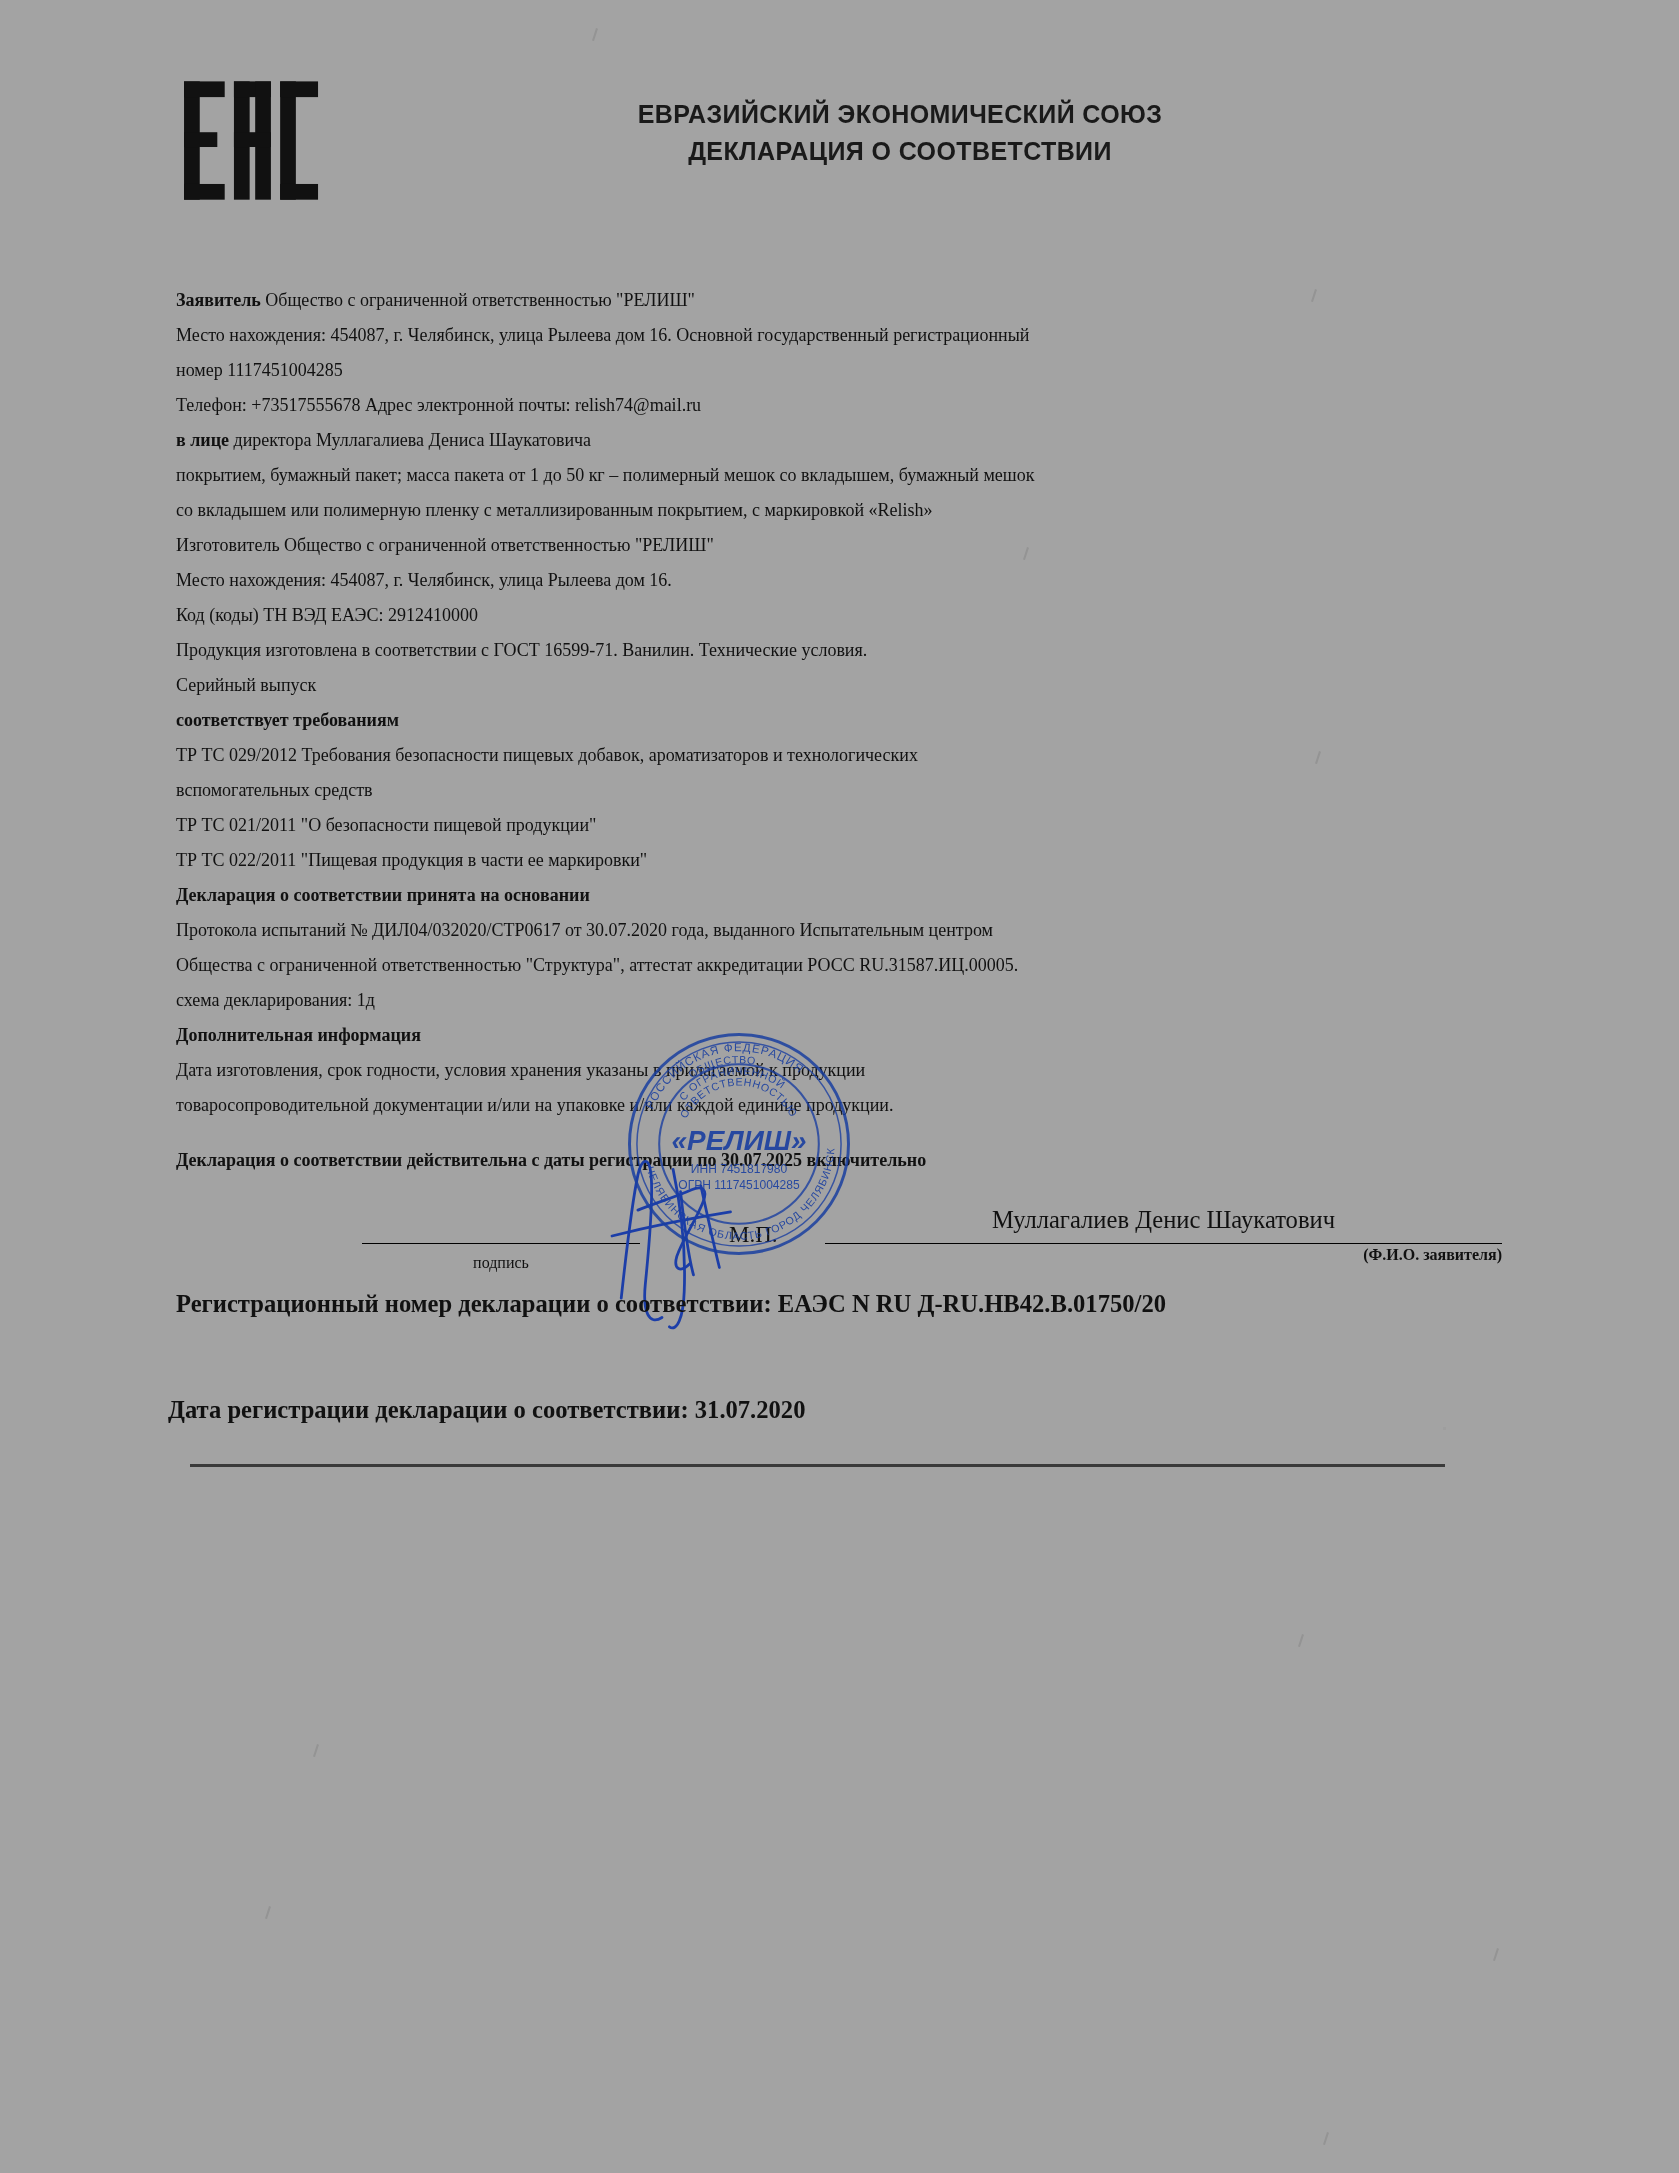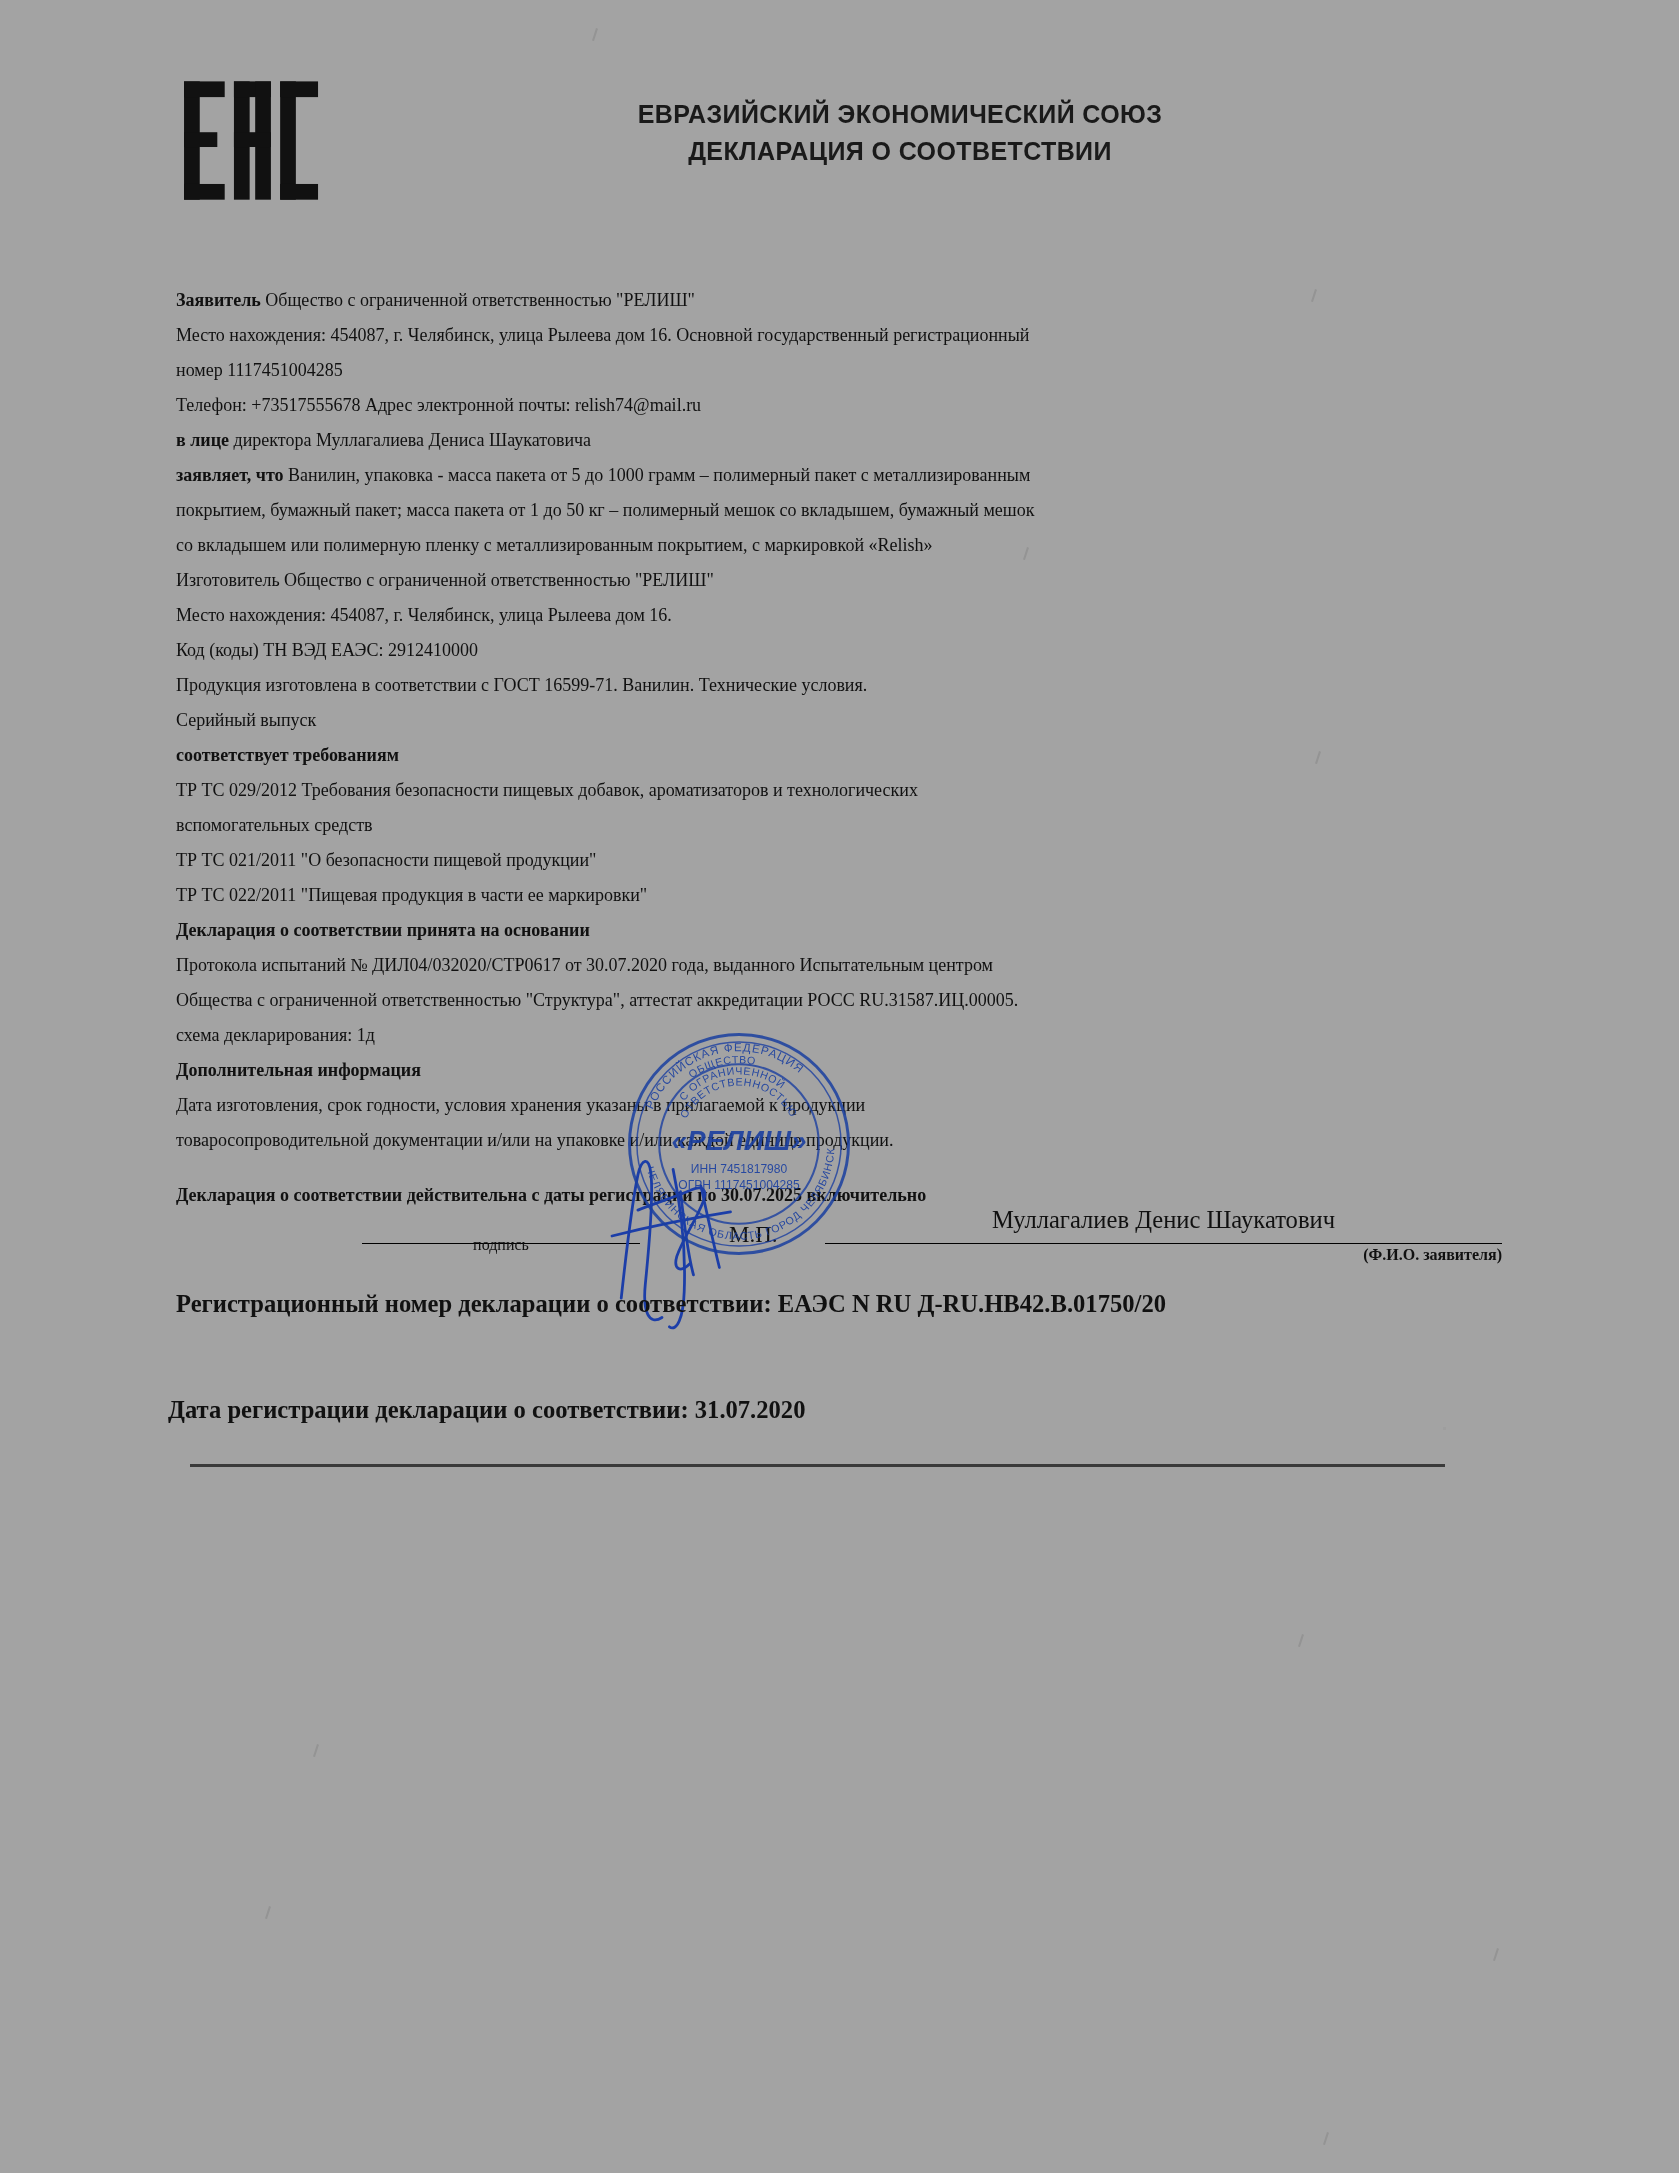--- a/index.html
+++ b/index.html
@@ -85,21 +85,21 @@
   .sig-line-left {
     position: absolute;
     left: 186px;
     top: 79px;
     width: 278px;
     border-bottom: 1.5px solid #000;
   }
   .sig-cap-left {
     position: absolute;
     left: 186px;
-    top: 72px;
+    top: 90px;
     width: 278px;
     text-align: center;
     font-size: 16px;
     color: #111;
   }
   .mp-label {
     position: absolute;
     left: 553px;
     top: 58px;
     font-size: 23px;
@@ -235,24 +235,20 @@
       <span>Общество с ограниченной ответственностью "РЕЛИШ"</span>
     </p>
     <p>Место нахождения: 454087, г. Челябинск, улица Рылеева дом 16. Основной государственный регистрационный</p>
     <p>номер 1117451004285</p>
     <p>Телефон: +73517555678 Адрес электронной почты: relish74@mail.ru</p>
     <p>
       <span class="b">в лице</span>
       <span>директора Муллагалиева Дениса Шаукатовича</span>
     </p>
 
-    <p>
-      <span class="b">заявляет, что</span>
-      <span>Ванилин, упаковка - масса пакета от 5 до 1000 грамм – полимерный пакет с металлизированным</span>
-    </p>
     <p>покрытием, бумажный пакет; масса пакета от 1 до 50 кг – полимерный мешок со вкладышем, бумажный мешок</p>
     <p>со вкладышем или полимерную пленку с металлизированным покрытием, с маркировкой «Relish»</p>
 
     <p>Изготовитель Общество с ограниченной ответственностью "РЕЛИШ"</p>
     <p>Место нахождения: 454087, г. Челябинск, улица Рылеева дом 16.</p>
 
     <p>Код (коды) ТН ВЭД ЕАЭС: 2912410000</p>
     <p>Продукция изготовлена в соответствии с ГОСТ 16599-71. Ванилин. Технические условия.</p>
     <p>Серийный выпуск</p>
 

